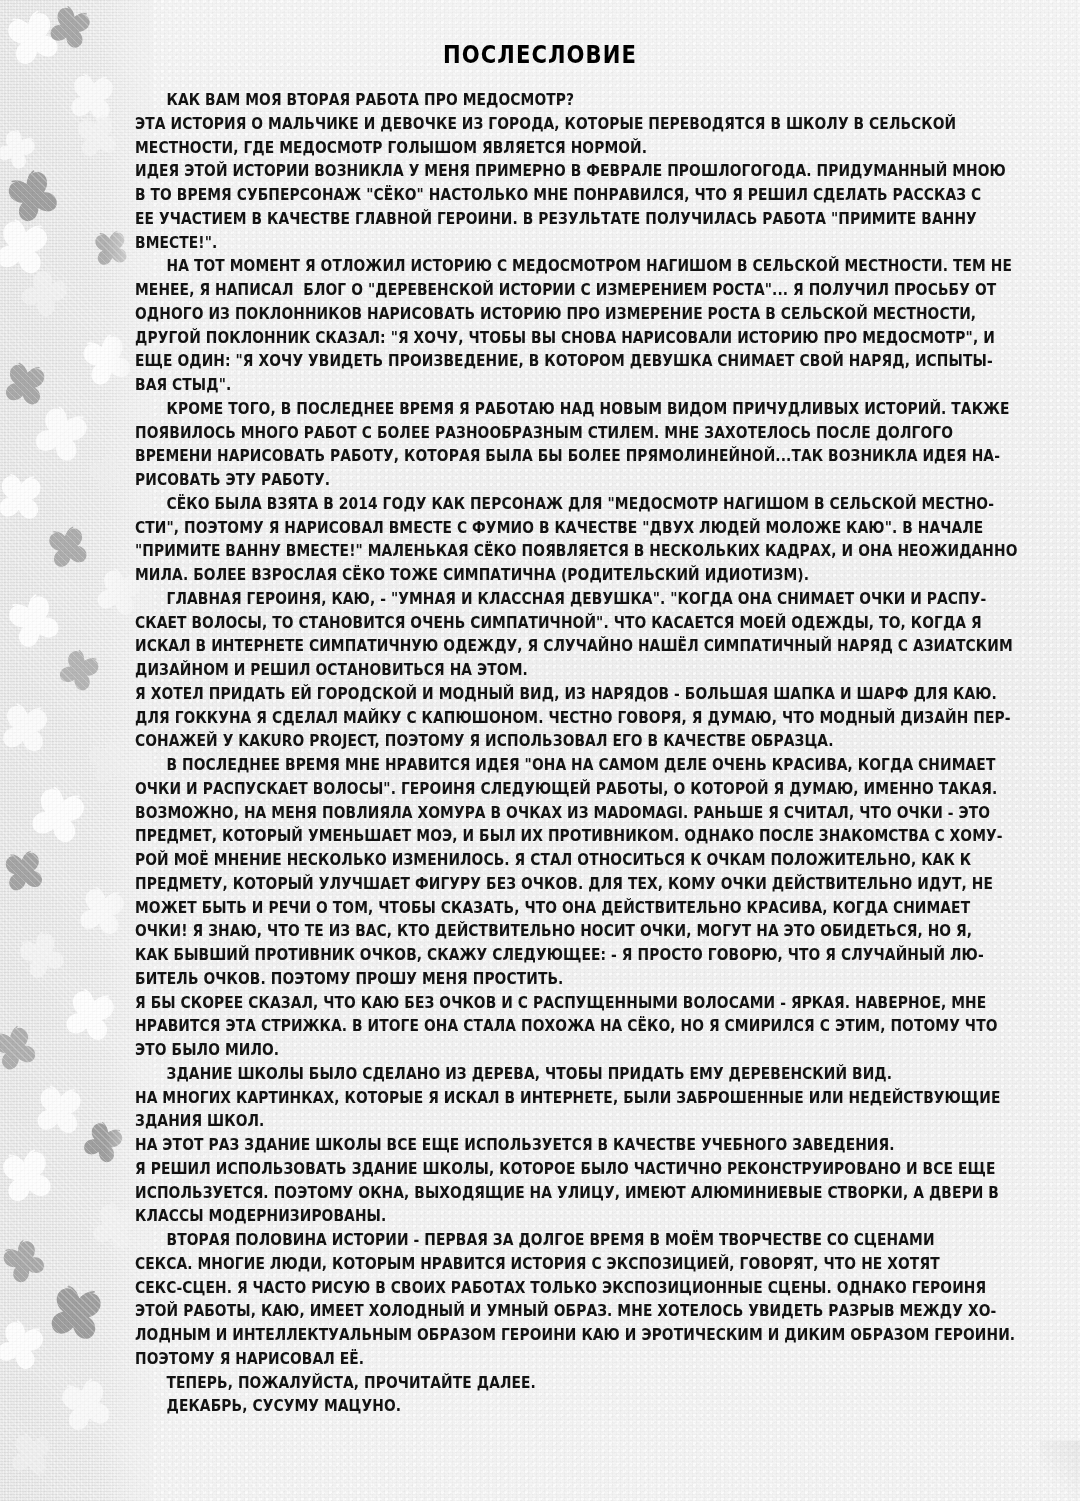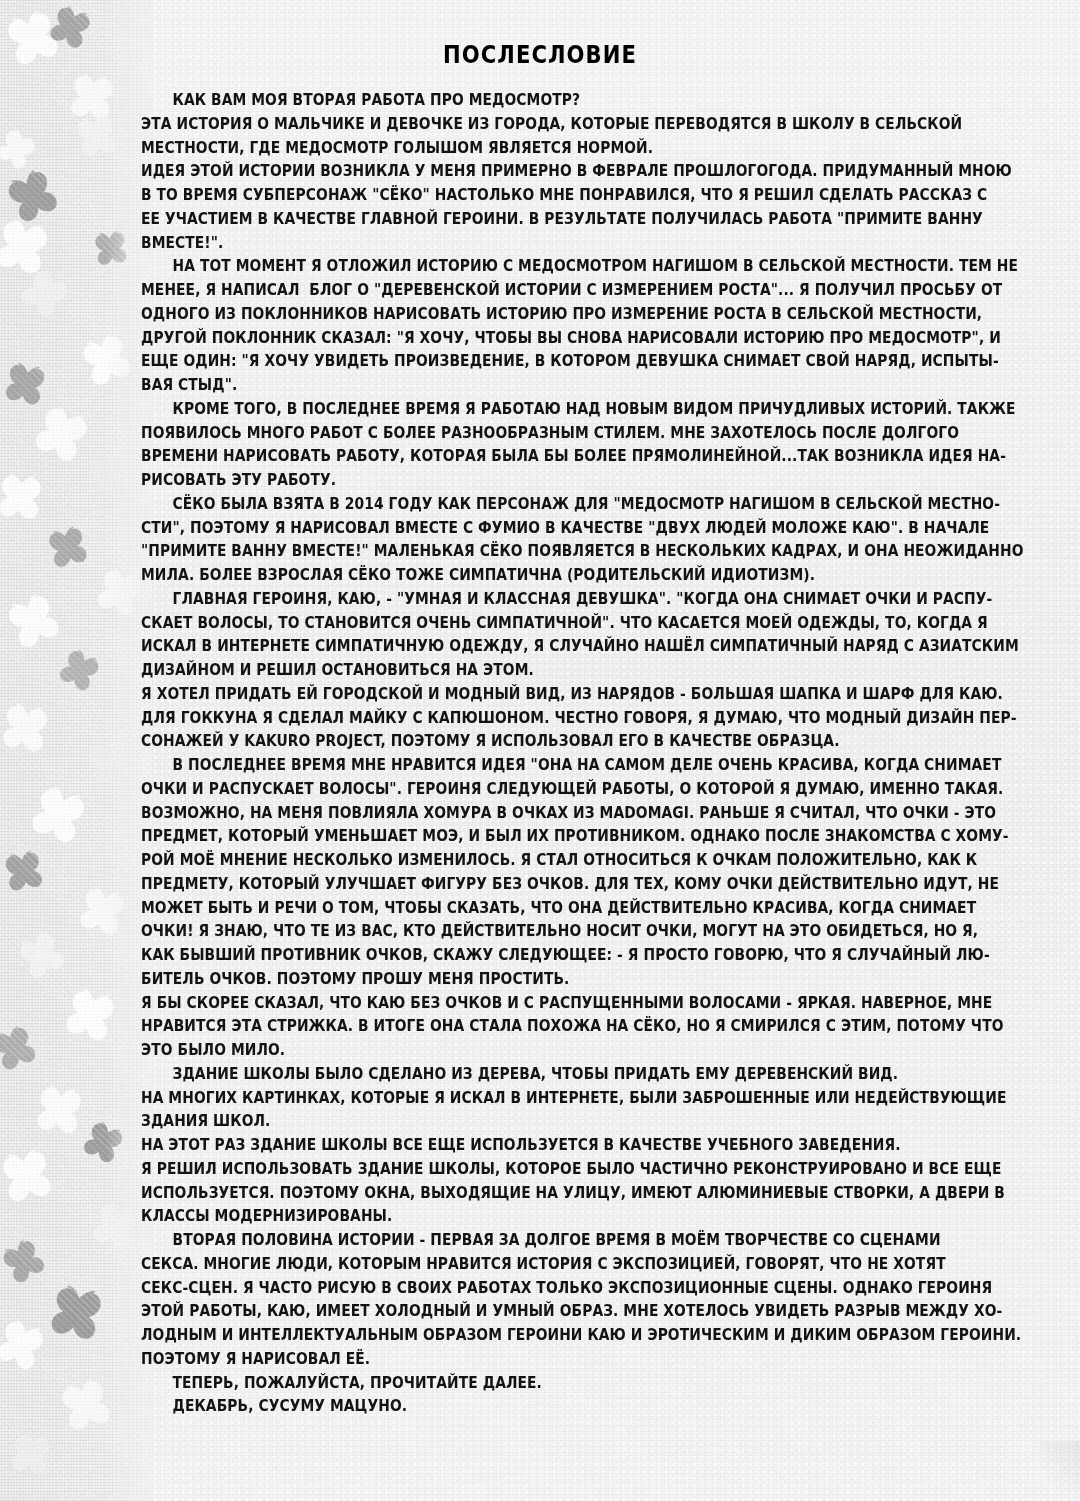--- a/index.html
+++ b/index.html
@@ -70,21 +70,21 @@
     font-weight: bold;
     font-size: 24px;
     letter-spacing: 1.2px;
     color: #000;
     transform: scaleX(.88);
   }
 
   
   #body-col {
     position: absolute;
-    left: 141px;
+    left: 135px;
     top: 88px;
     width: 885px;
   }
   .para {
     font-family: "DejaVu Sans Condensed", "DejaVu Sans", sans-serif;
     font-weight: bold;
     font-size: 16.1px;
     line-height: 23.75px;
     color: #131313;
     letter-spacing: .1px;

